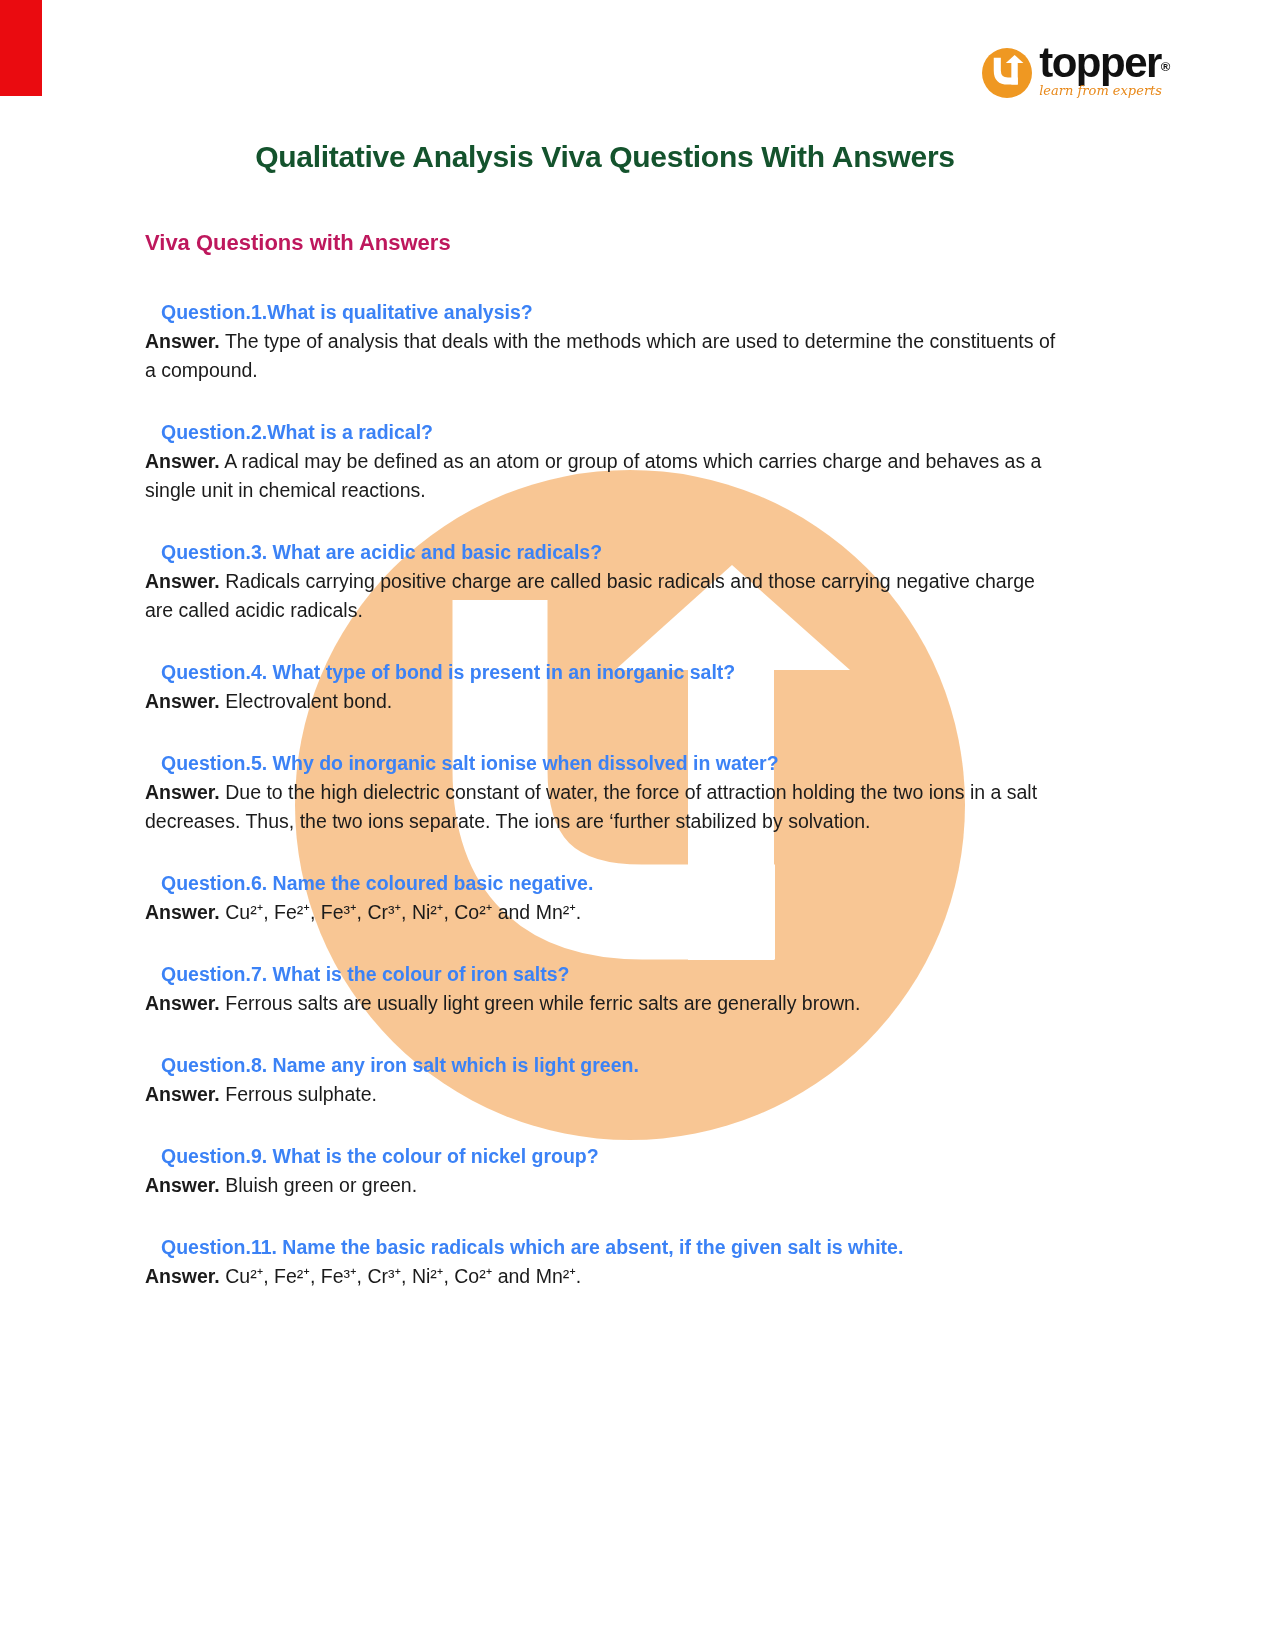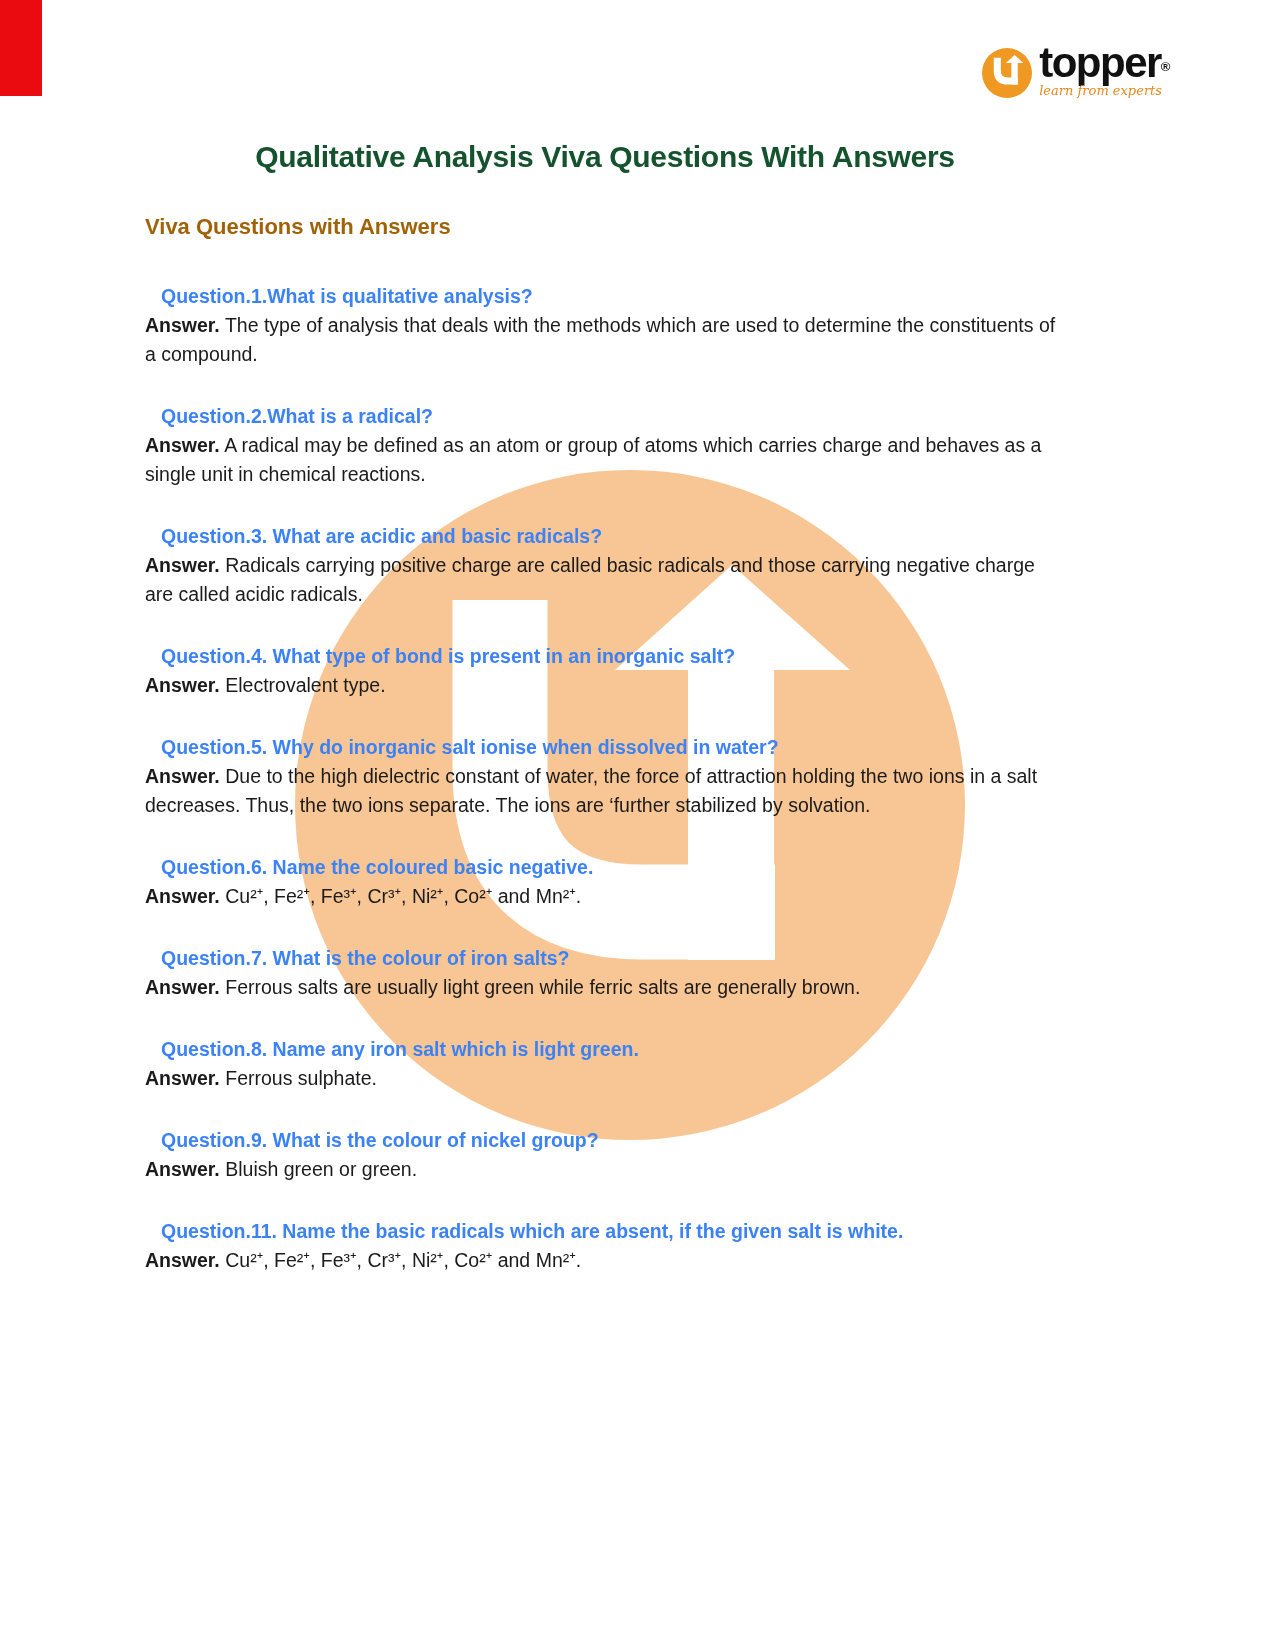--- a/index.html
+++ b/index.html
@@ -60,24 +60,24 @@
     padding:140px 210px 0 145px;
   }
   .doc-title {
     text-align:center;
     font-size:30px;
     font-weight:bold;
     color:#14532d;
     letter-spacing:-0.3px;
   }
   .section-heading {
-    margin-top:40px;
+    margin-top:56px;
     font-size:22px;
     font-weight:bold;
-    color:#a16207;
+    color:#be185d;
   }
   .qa-list {
     margin-top:42px;
     font-size:19.5px;
     line-height:29px;
   }
   .qa { margin-bottom:33px; }
   .q { font-weight:bold; color:#3b82f6;margin-left:16px; }
   .a-label { font-weight:bold; }
 </style>
@@ -128,21 +128,21 @@
         <p class="a"><b class="a-label">Answer.</b> <span>A radical may be defined as an atom or group of atoms which carries charge and behaves as a single unit in chemical reactions.</span></p>
       </div>
 
       <div class="qa">
         <p class="q">Question.3. What are acidic and basic radicals?</p>
         <p class="a"><b class="a-label">Answer.</b> <span>Radicals carrying positive charge are called basic radicals and those carrying negative charge are called acidic radicals.</span></p>
       </div>
 
       <div class="qa">
         <p class="q">Question.4. What type of bond is present in an inorganic salt?</p>
-        <p class="a"><b class="a-label">Answer.</b> <span>Electrovalent type.</span></p>
+        <p class="a"><b class="a-label">Answer.</b> <span>Electrovalent bond.</span></p>
       </div>
 
       <div class="qa">
         <p class="q">Question.5. Why do inorganic salt ionise when dissolved in water?</p>
         <p class="a"><b class="a-label">Answer.</b> <span>Due to the high dielectric constant of water, the force of attraction holding the two ions in a salt decreases. Thus, the two ions separate. The ions are ‘further stabilized by solvation.</span></p>
       </div>
 
       <div class="qa">
         <p class="q">Question.6. Name the coloured basic negative.</p>
         <p class="a"><b class="a-label">Answer.</b> <span>Cu²⁺, Fe²⁺, Fe³⁺, Cr³⁺, Ni²⁺, Co²⁺ and Mn²⁺.</span></p>

